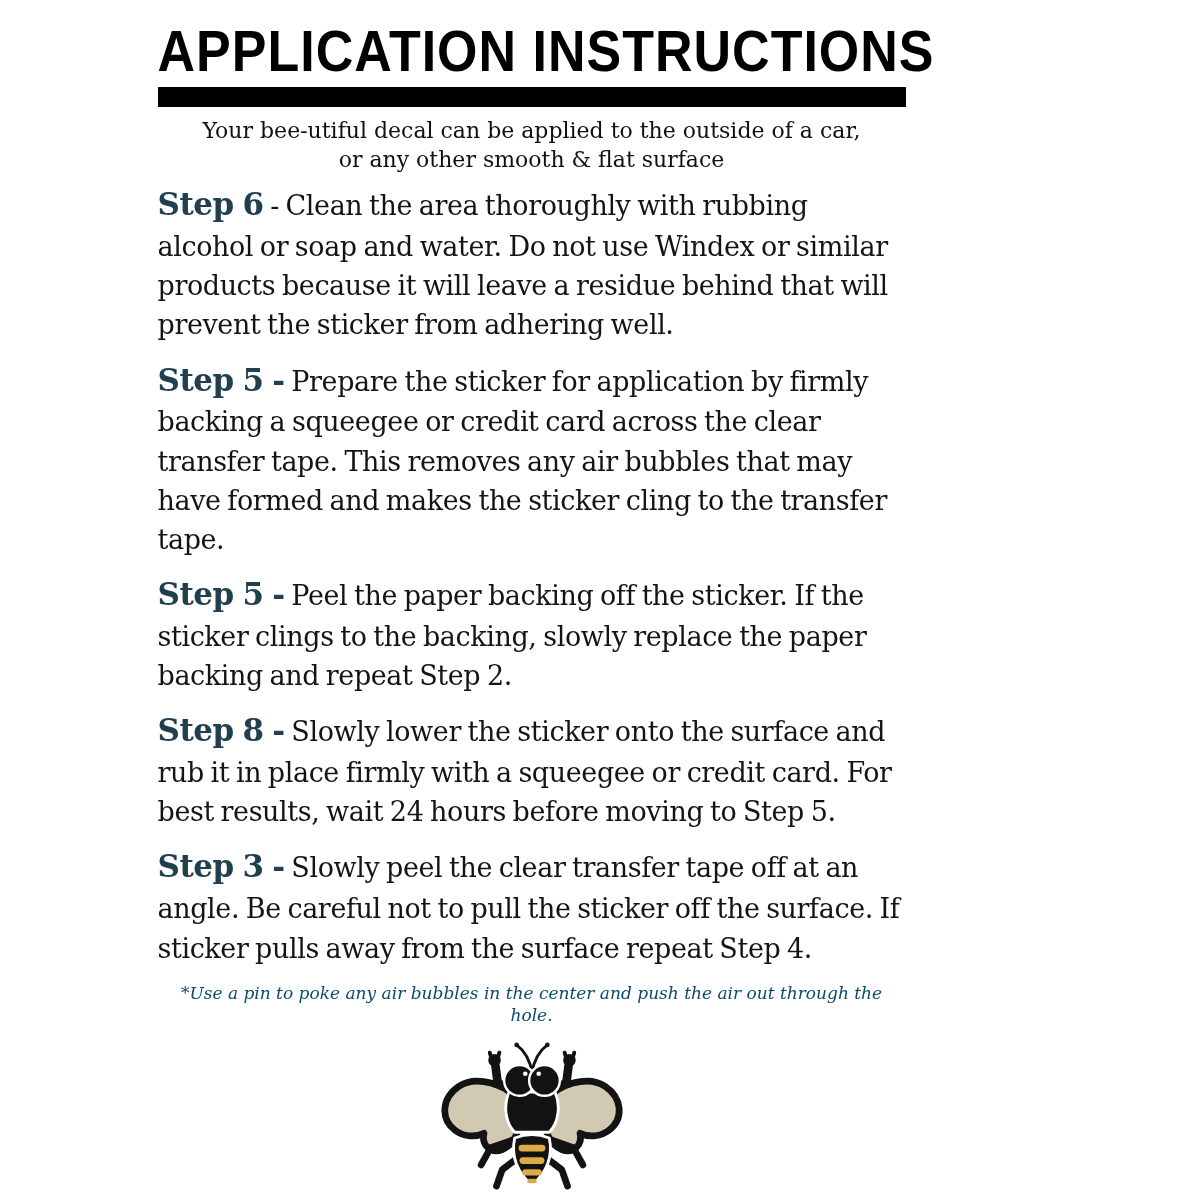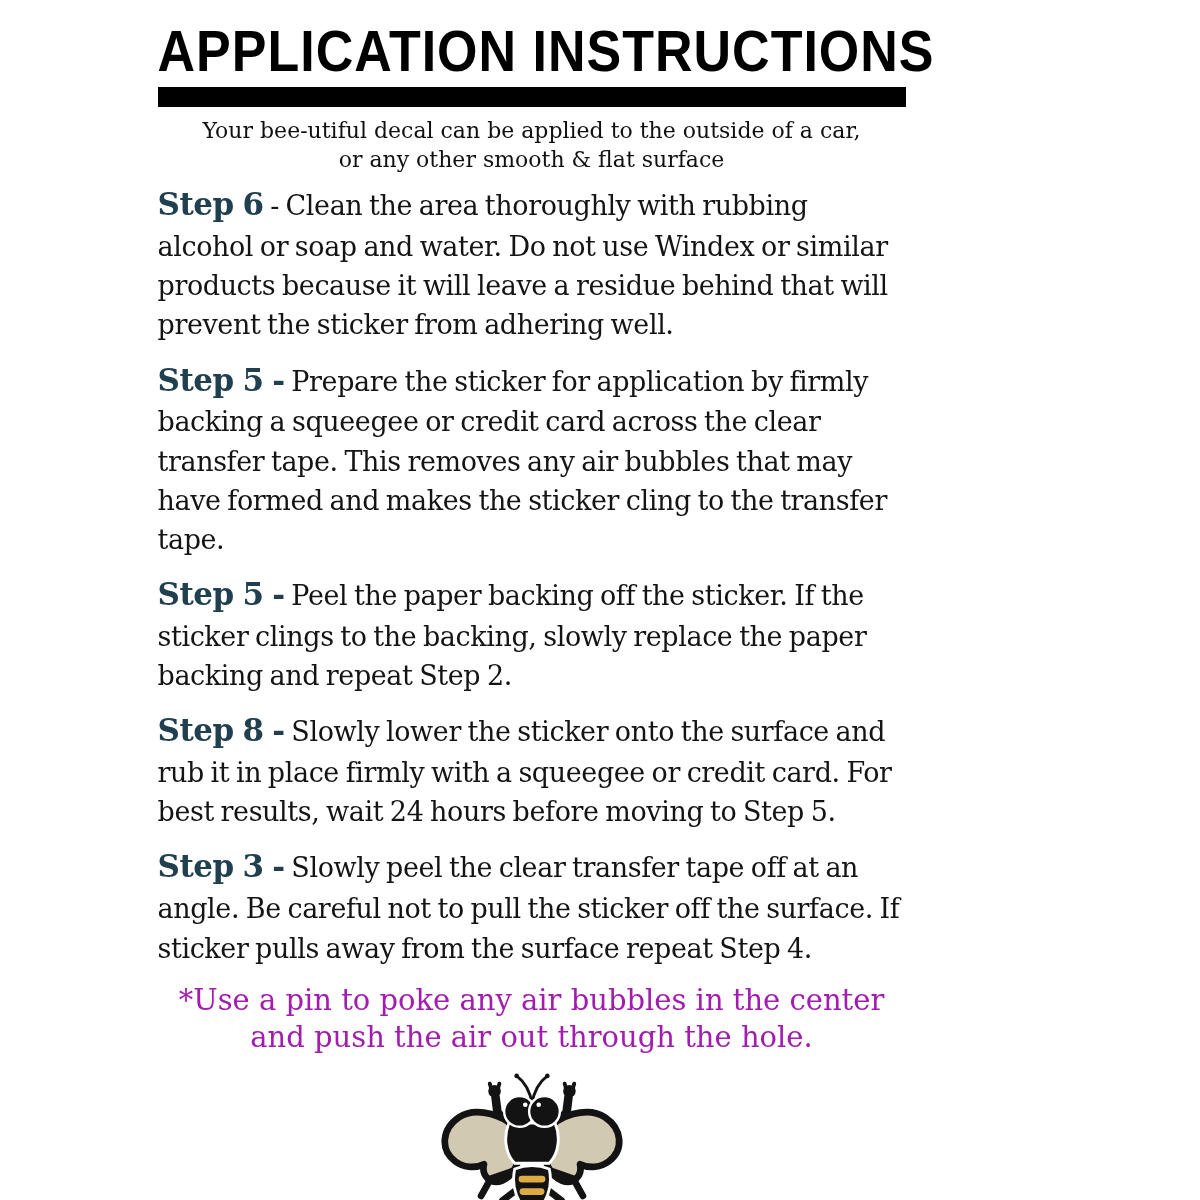--- a/index.html
+++ b/index.html
@@ -58,25 +58,26 @@
     color: #141414;
   }
   .step-label {
     font-weight: 700;
     font-size: 31px;
     color: #21404f;
     letter-spacing: -0.5px;
   }
   .footnote {
     text-align: center;
-    font-size: 29px;
+    font-size: 17px;
     line-height: 1.3;
     margin: 14px auto 0;
     width: 740px;
-    color: #a21caf;
+    color: #0c4a6e;
+    font-style: italic;
   }
   .bee-wrap {
     text-align: center;
     margin-top: 12px;
   }
   .bee-wrap svg {
     display: inline-block;
   }
 </style>
 </head>

